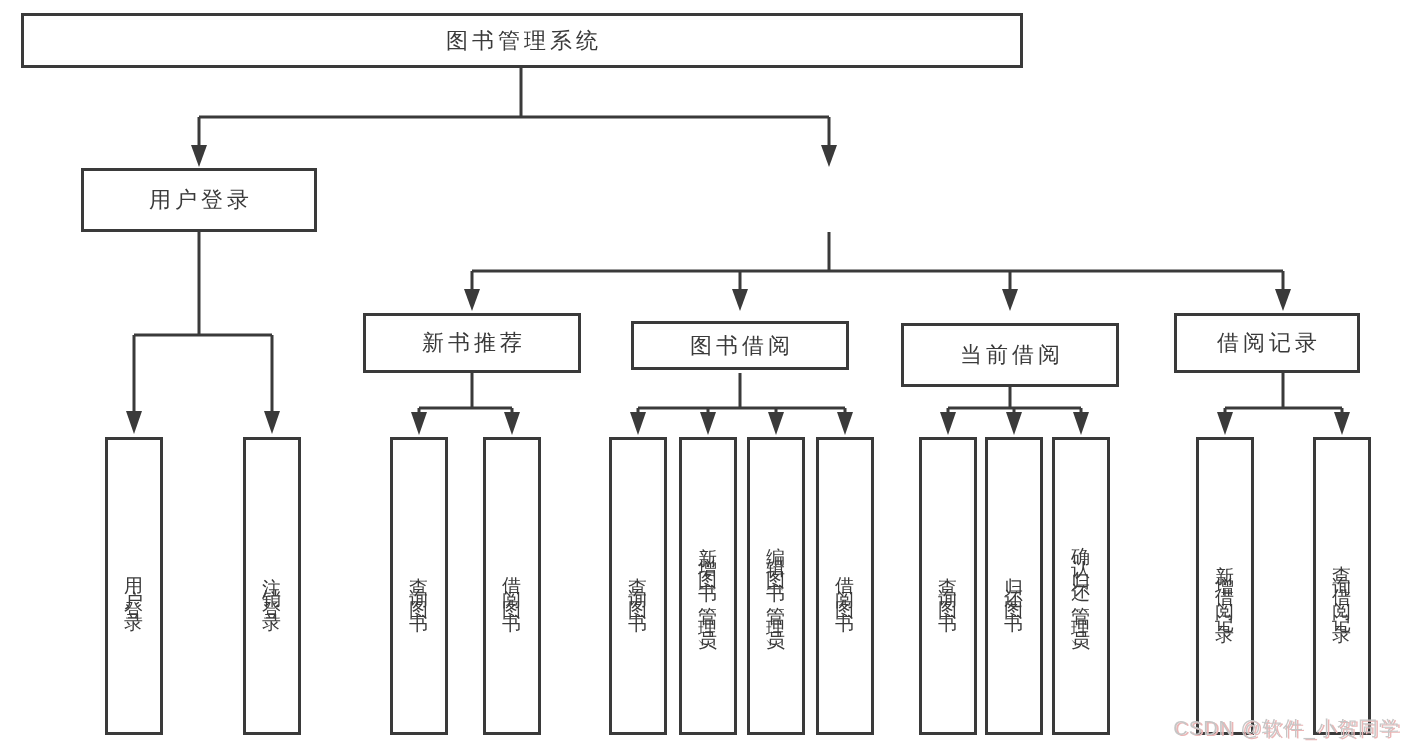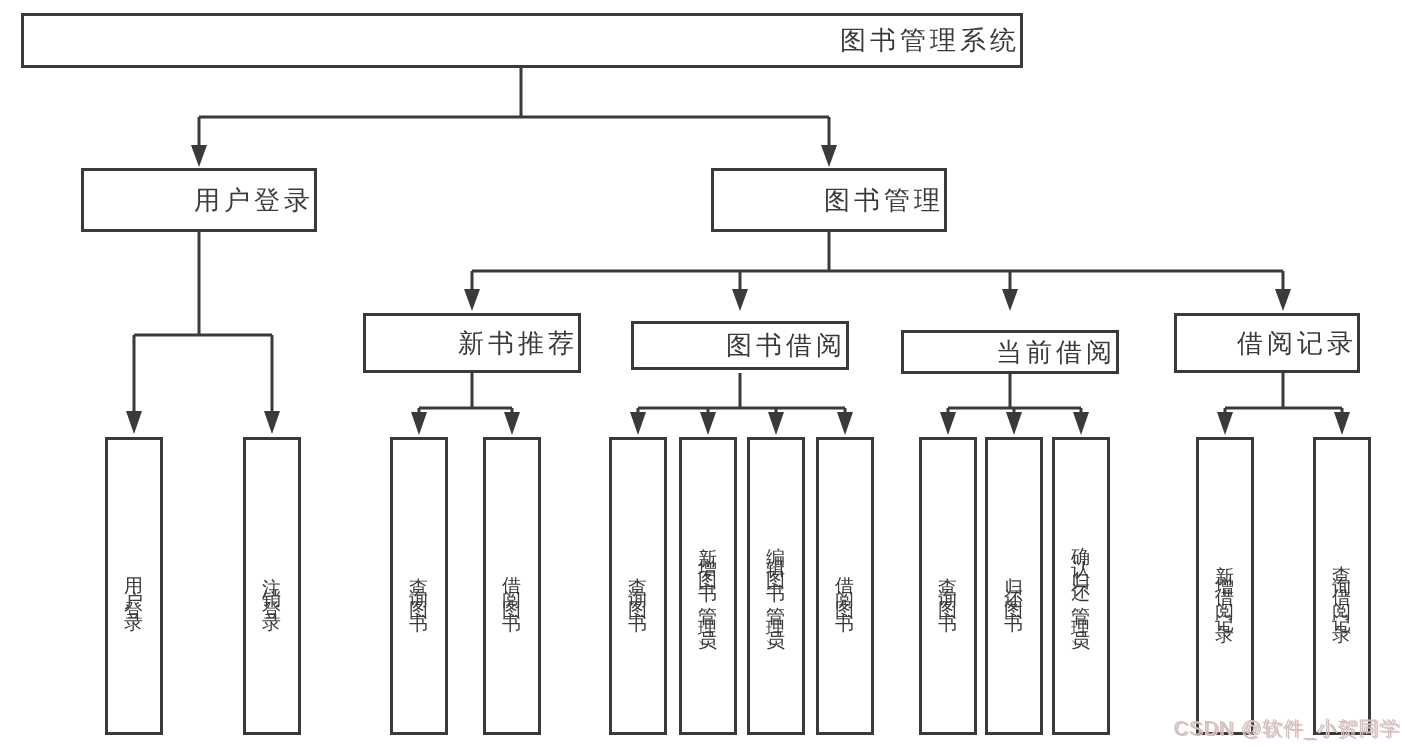--- a/index.html
+++ b/index.html
@@ -19,21 +19,21 @@
   }
   .wires{position:absolute;left:0;top:0;z-index:1;color:var(--line);}
   .wires path{stroke:currentColor;stroke-width:3;fill:none;}
   .wires polygon{fill:currentColor;stroke:none;}
   .box{
     position:absolute;box-sizing:border-box;z-index:2;
     border:3px solid var(--line);background:#fff;
     display:flex;align-items:center;justify-content:center;
     color:var(--text);
   }
-  .hbox{font-size:26px;letter-spacing:4px;text-indent:4px;white-space:nowrap;justify-content:flex-end;}
+  .hbox{font-size:22px;letter-spacing:4px;text-indent:4px;white-space:nowrap;}
   .leaf{width:58px;top:437px;height:298px;}
   .leaf .vtext{
     writing-mode:vertical-rl;
     text-orientation:mixed;
     font-size:19px;letter-spacing:12px;line-height:1;
     white-space:nowrap;
   }
   .watermark{
     position:absolute;right:5px;bottom:5px;z-index:5;
     font-size:20px;letter-spacing:1px;white-space:nowrap;
@@ -82,31 +82,28 @@
     <polygon points="1334,412 1350,412 1342,435"></polygon>
   </svg>
 
   <div class="box hbox" style="left:21px;top:13px;width:1002px;height:55px">
     <span>图书管理系统</span>
   </div>
 
   <div class="box hbox" style="left:81px;top:168px;width:236px;height:64px">
     <span>用户登录</span>
   </div>
-  <div class="box hbox" style="left:711px;top:168px;width:236px;height:64px">
-    <span>图书管理</span>
-  </div>
 
   <div class="box hbox" style="left:363px;top:313px;width:218px;height:60px">
     <span>新书推荐</span>
   </div>
   <div class="box hbox" style="left:631px;top:321px;width:218px;height:49px">
     <span>图书借阅</span>
   </div>
-  <div class="box hbox" style="left:901px;top:330px;width:218px;height:44px">
+  <div class="box hbox" style="left:901px;top:323px;width:218px;height:64px">
     <span>当前借阅</span>
   </div>
   <div class="box hbox" style="left:1174px;top:313px;width:186px;height:60px">
     <span>借阅记录</span>
   </div>
 
   <div class="box leaf" style="left:105px">
     <span class="vtext">用户登录</span>
   </div>
   <div class="box leaf" style="left:243px">

